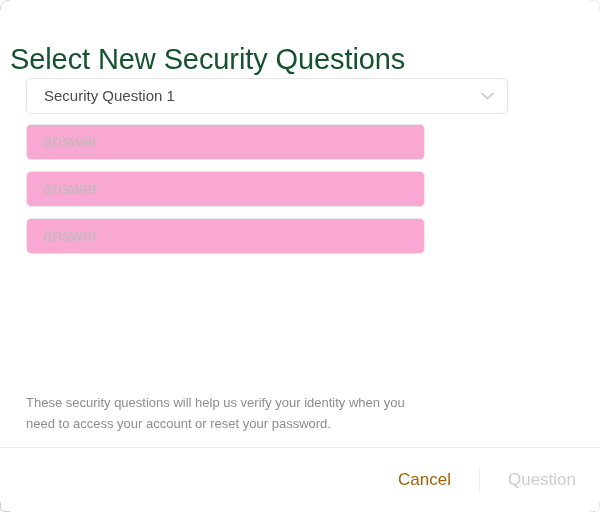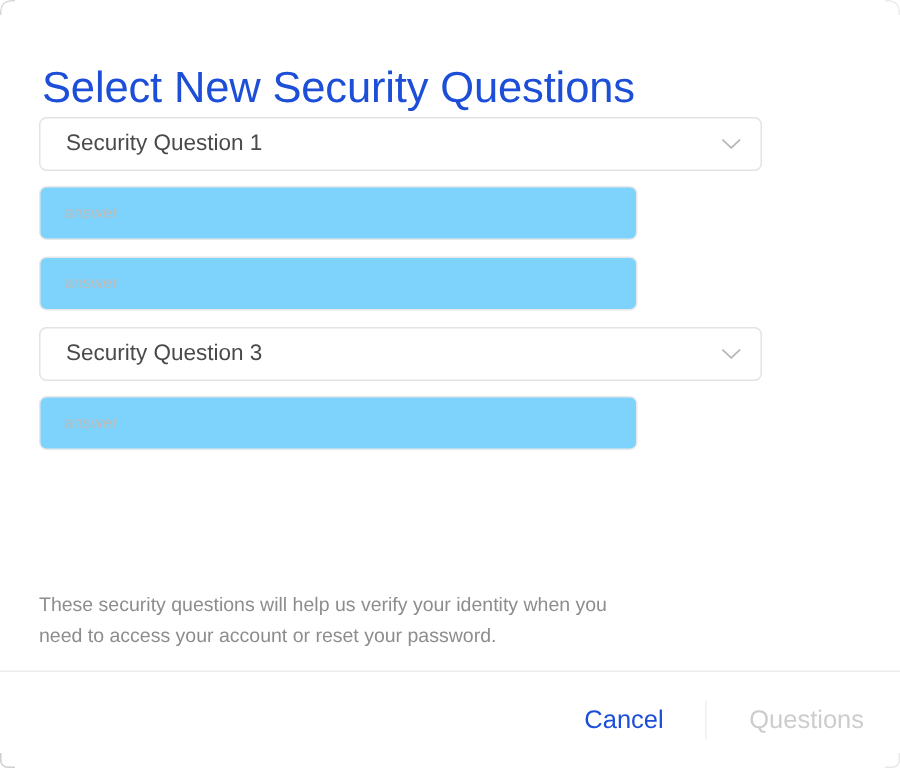--- a/index.html
+++ b/index.html
@@ -41,26 +41,26 @@
     position: absolute;
     top: 0;
     left: 0;
     right: 0;
     height: 447px;
     box-sizing: border-box;
   }
 
   #page-title {
     position: absolute;
-    left: 28px;
+    left: 10px;
     top: 24px;
     font-size: 29px;
     font-weight: 300;
     letter-spacing: -0.1px;
-    color: #1d4ed8;
+    color: #14532d;
     white-space: nowrap;
   }
 
   #questions-list {
     position: absolute;
     left: 26px;
     top: 78px;
     width: 399px;
   }
 
@@ -96,23 +96,23 @@
     align-items: center;
   }
   .chevron-down-icon svg { display: block; }
 
   .answer-field {
     width: 399px;
     height: 36px;
     box-sizing: border-box;
     border: 1px solid #e8e8e8;
     border-radius: 5px;
-    background: #7dd3fc;
+    background: #f9a8d4;
     font-family: "Liberation Sans", sans-serif;
-    font-size: 11px;
+    font-size: 17px;
     color: #4a4a4a;
     padding: 0 16px;
     outline: none;
   }
   .answer-field::placeholder { color: #bcbcbc; }
 
   #help-text {
     position: absolute;
     left: 26px;
     top: 379px;
@@ -147,21 +147,21 @@
 
   .footer-btn {
     font-size: 17px;
     font-weight: 400;
     background: none;
     border: none;
     font-family: "Liberation Sans", sans-serif;
     padding: 0;
     white-space: nowrap;
   }
-  #cancel-button { color: #1d4ed8; cursor: pointer; }
+  #cancel-button { color: #a16207; cursor: pointer; }
   #continue-button { color: #cdcdcd; cursor: default; }
 
   #footer-separator {
     width: 1px;
     height: 26px;
     background: #f0f0f0;
     margin: 0 28px;
   }
 </style>
 </head>
@@ -190,37 +190,29 @@
           </span>
         </div>
         <input class="answer-field" type="text" placeholder="answer" style="">
       </div>
 
       <div class="question-group">
         <input class="answer-field" type="text" placeholder="answer" style="">
       </div>
 
       <div class="question-group">
-        <div class="select-field">
-          <span class="select-label">Security Question 3</span>
-          <span class="chevron-down-icon">
-            <svg width="13" height="8" viewBox="0 0 13 8" fill="none" xmlns="http://www.w3.org/2000/svg">
-              <path d="M1 1.4 L6.5 6.6 L12 1.4" stroke="#b9b9b9" stroke-width="1.3" stroke-linecap="round" stroke-linejoin="round" fill="none"></path>
-            </svg>
-          </span>
-        </div>
         <input class="answer-field" type="text" placeholder="answer" style="">
       </div>
 
     </div>
 
     <p id="help-text">These security questions will help us verify your identity when you need to access your account or reset your password.</p>
   </div>
 
   <div id="footer-divider"></div>
 
   <div id="dialog-footer">
     <button class="footer-btn" id="cancel-button">Cancel</button>
     <span id="footer-separator"></span>
-    <button class="footer-btn" id="continue-button" disabled="">Questions</button>
+    <button class="footer-btn" id="continue-button" disabled="">Question</button>
   </div>
 
 </div>
 
 </body></html>

